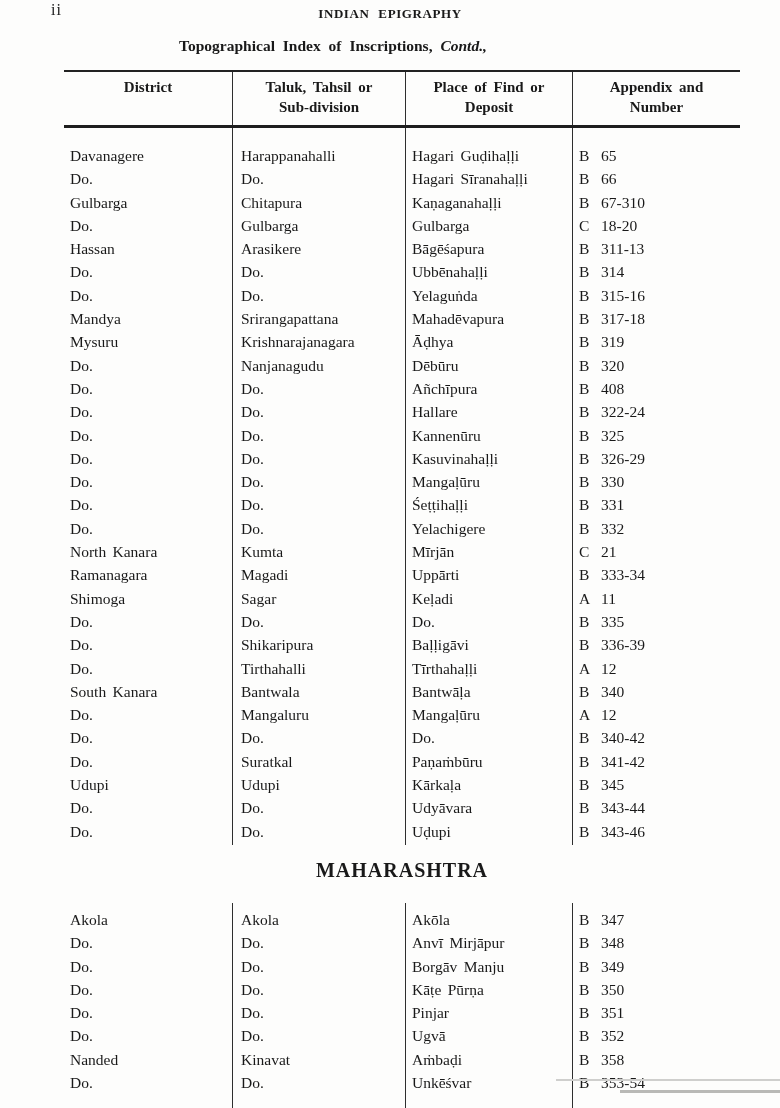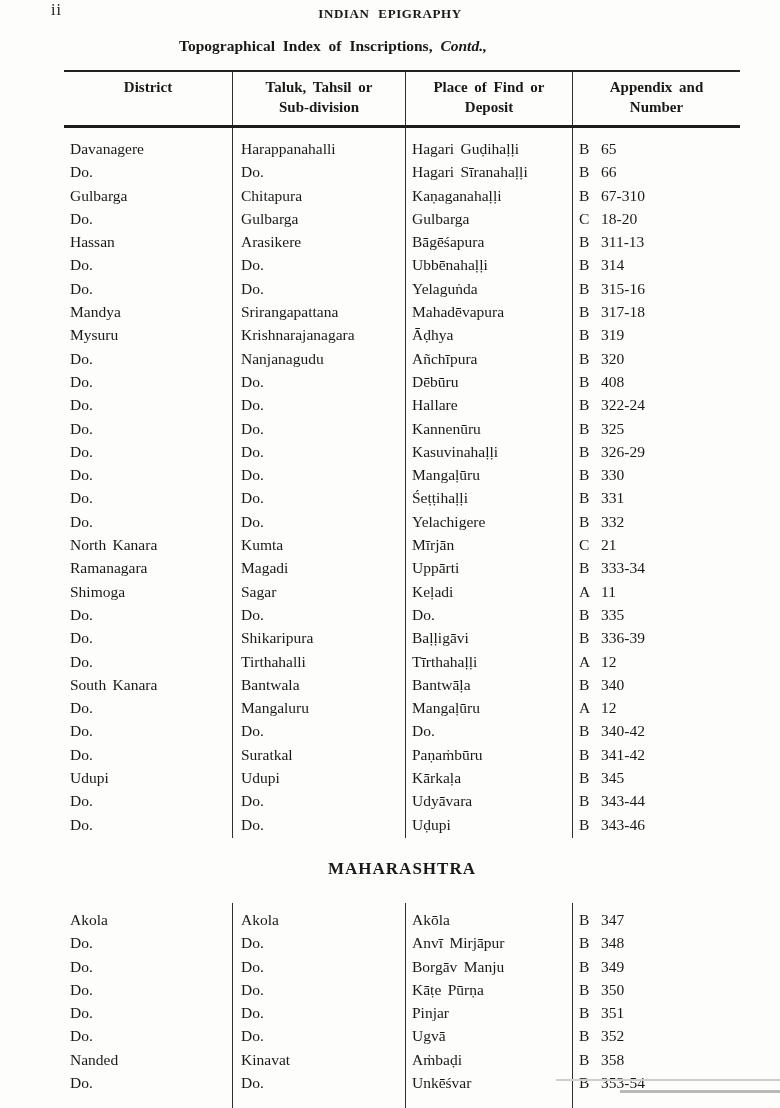--- a/index.html
+++ b/index.html
@@ -45,39 +45,39 @@
     line-height: 1.3;
     word-spacing: 3px;
   }
   .hcell.bl, .tcol.bl { border-left: 1.5px solid #2e2e2e; }
   .hline { display: block; }
 
   .tbody {
     display: grid;
     grid-template-columns: 168px 173px 167px 168px;
   }
-  .tbody.karnataka .tcol { padding-top: 9px; padding-bottom: 2px; }
+  .tbody.karnataka .tcol { padding-top: 16px; padding-bottom: 2px; }
 
   .tcell {
     height: 23.3px;
     line-height: 23.3px;
     font-size: 15.5px;
     white-space: nowrap;
     word-spacing: 2.5px;
     overflow: visible;
   }
   .c1 .tcell { padding-left: 6px; }
   .c2 .tcell { padding-left: 8px; }
   .c3 .tcell { padding-left: 6px; }
   .c4 .tcell { padding-left: 6px; }
   .ser { display: inline-block; width: 22px; }
 
   .section-heading {
     position: absolute; left: 64px; top: 859px; width: 676px;
-    text-align: center; font-weight: bold; font-size: 17px;
+    text-align: center; font-weight: bold; font-size: 20px;
     letter-spacing: 1px;
   }
   .tablewrap2 {
     position: absolute; left: 64px; top: 903px; width: 676px;
     border-bottom: 3px solid #222;
   }
   .tbody.maharashtra .tcol { padding-top: 5px; padding-bottom: 14px; }
 
   .artifact-line {
     position: absolute; left: 556px; top: 1079px; width: 224px; height: 2px;
@@ -184,22 +184,22 @@
       <div class="tcol c3 bl">
         <div class="tcell">Hagari Guḍihaḷḷi</div>
         <div class="tcell">Hagari Sīranahaḷḷi</div>
         <div class="tcell">Kaṇaganahaḷḷi</div>
         <div class="tcell">Gulbarga</div>
         <div class="tcell">Bāgēśapura</div>
         <div class="tcell">Ubbēnahaḷḷi</div>
         <div class="tcell">Yelaguṅda</div>
         <div class="tcell">Mahadēvapura</div>
         <div class="tcell">Āḍhya</div>
+        <div class="tcell">Dēbūru</div>
         <div class="tcell">Añchīpura</div>
-        <div class="tcell">Dēbūru</div>
         <div class="tcell">Hallare</div>
         <div class="tcell">Kannenūru</div>
         <div class="tcell">Kasuvinahaḷḷi</div>
         <div class="tcell">Mangaḷūru</div>
         <div class="tcell">Śeṭṭihaḷḷi</div>
         <div class="tcell">Yelachigere</div>
         <div class="tcell">Mīrjān</div>
         <div class="tcell">Uppārti</div>
         <div class="tcell">Keḷadi</div>
         <div class="tcell">Do.</div>

